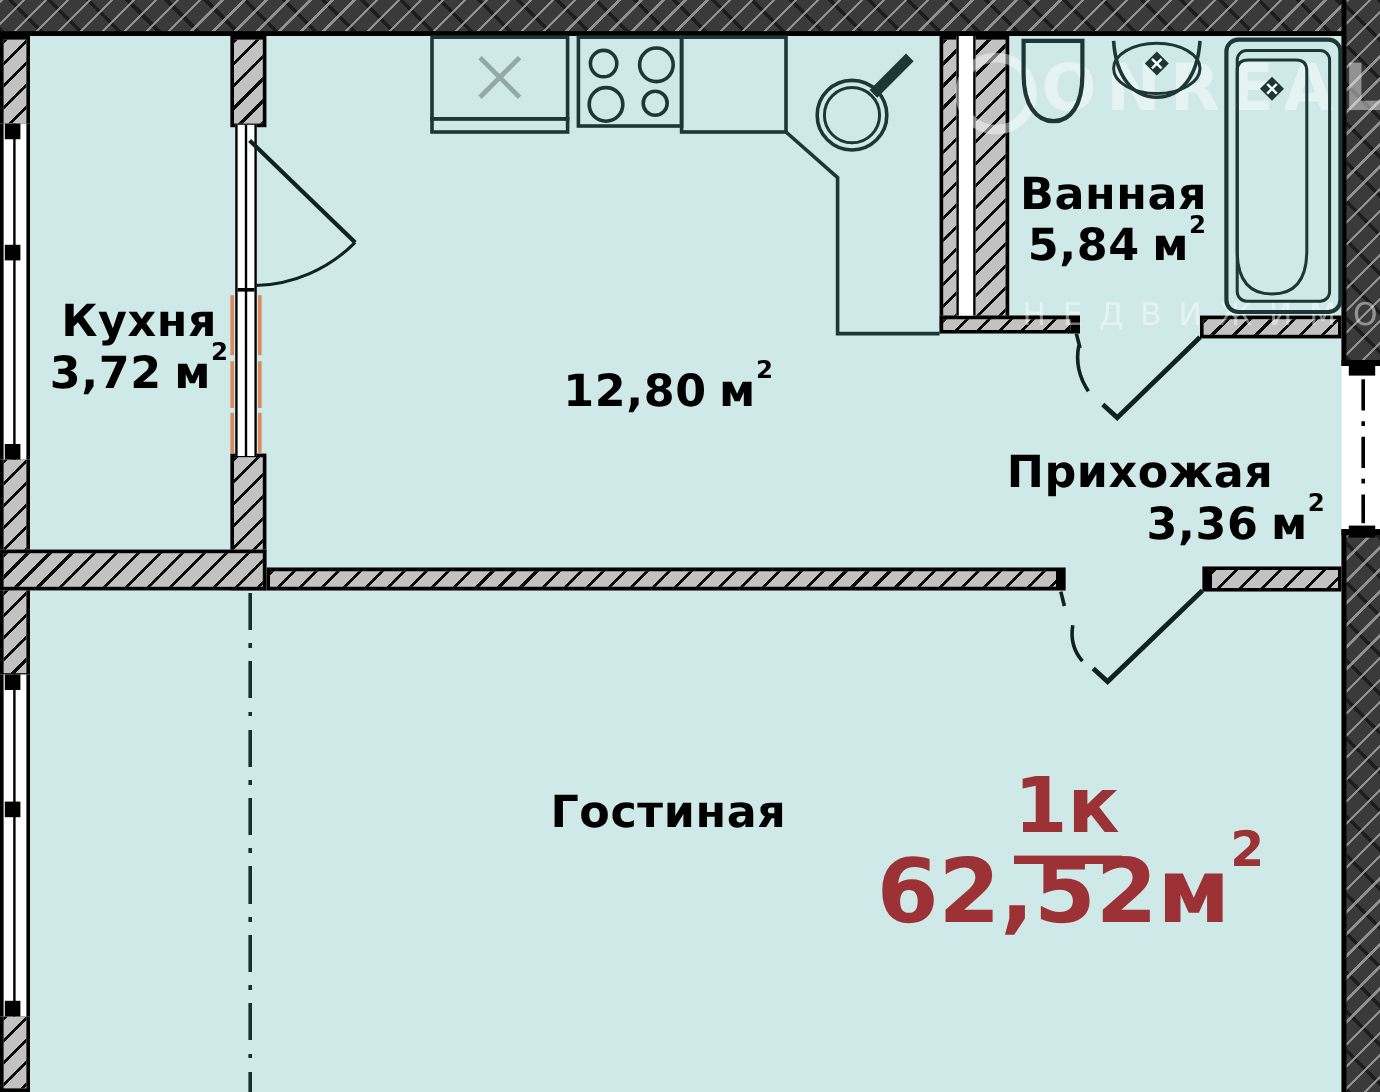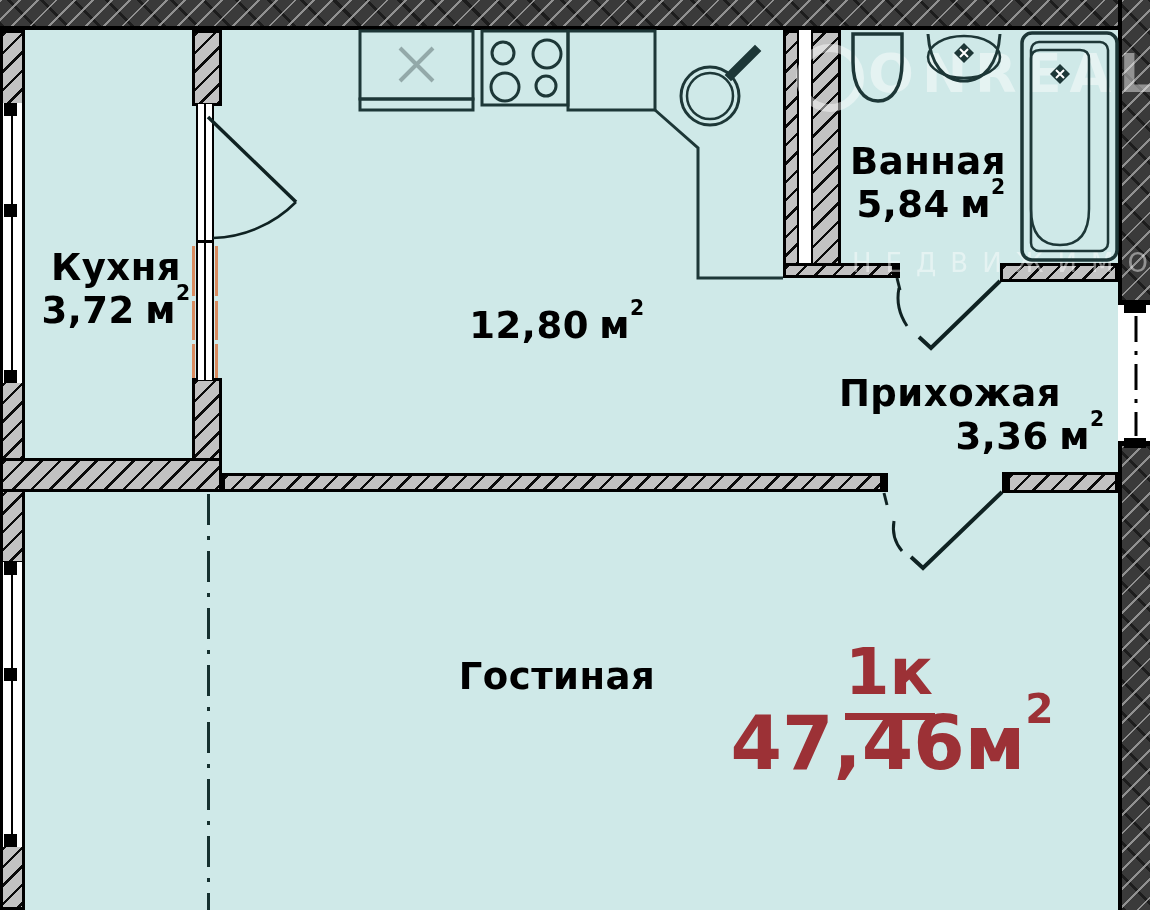--- a/index.html
+++ b/index.html
@@ -199,16 +199,16 @@
   <div class="lbl" style="left:950px;top:375px;">Прихожая</div>
   <div class="lbl" style="left:1030px;top:418px;">
     <span>3,36</span><span class="u"><span>м</span><sup>2</sup></span>
   </div>
 
   <div class="lbl" style="left:557px;top:658px;">Гостиная</div>
 
   <div class="total t-type" style="left:889px;top:640px;z-index:6;">1к</div>
   <div class="t-line" style="left:845px;top:713px;width:90px;z-index:7;"></div>
   <div class="total t-area" style="left:892px;top:706px;z-index:6;">
-    <span>47,46</span><span>м</span><sup>2</sup>
+    <span>62,52</span><span>м</span><sup>2</sup>
   </div>
 
 </div>
 
 </body></html>

